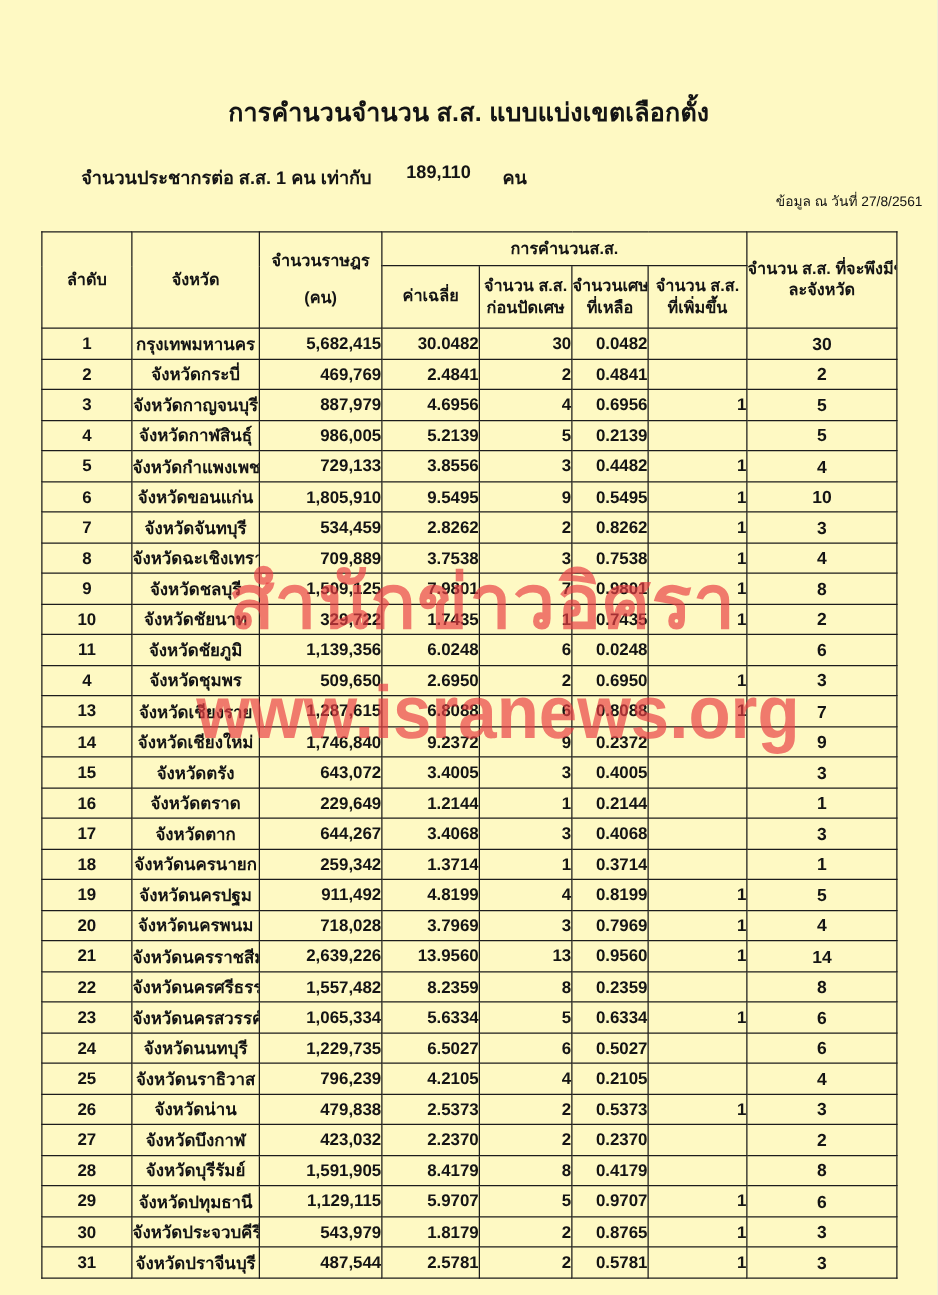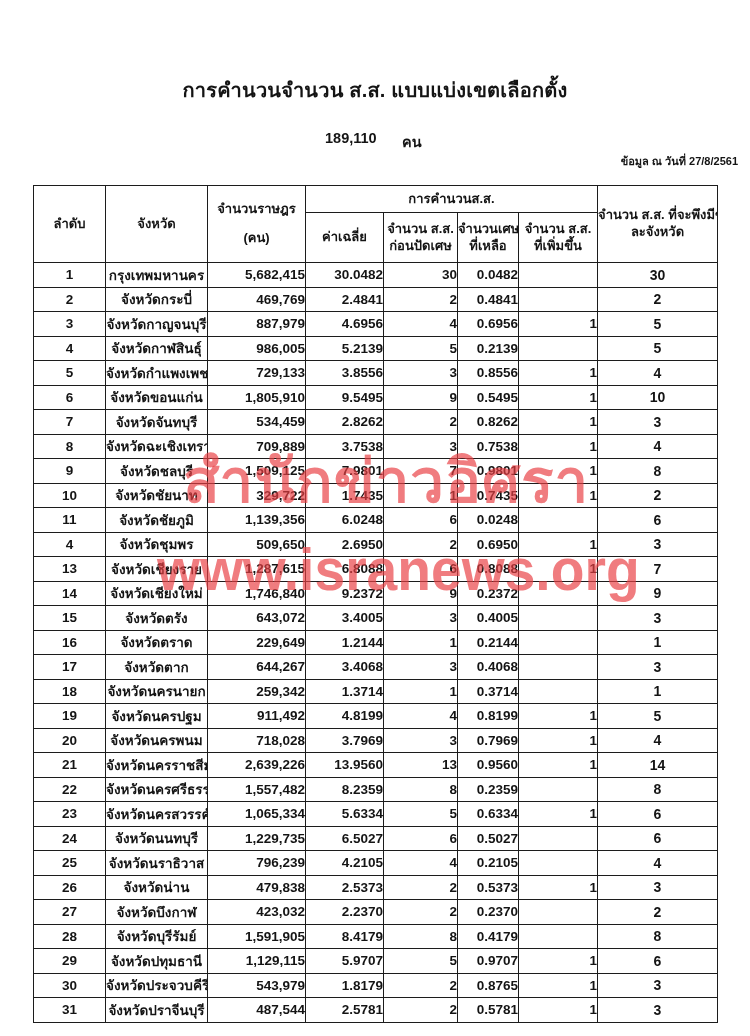--- a/index.html
+++ b/index.html
@@ -1,37 +1,37 @@
 <!DOCTYPE html>
 <html><head>
 <meta charset="utf-8">
 <style>
   html,body{margin:0;padding:0;background:#e8e8e8;}
   .page{
     position:relative;
     width:750px;height:1036px;
-    background:#ffffff;
+    background:#fef9c3;
     font-family:"Liberation Sans","DejaVu Sans",sans-serif;
     color:#141414;
     overflow:hidden;
   }
   .title{
     position:absolute;left:0;top:74px;width:750px;
     text-align:center;font-size:20px;font-weight:bold;
     letter-spacing:.2px;
   }
   .subtitle{
     position:absolute;left:65px;top:130px;width:620px;
     font-size:14.5px;font-weight:bold;
   }
   .subtitle .val{position:absolute;left:260px;top:0;}
   .subtitle .unit{position:absolute;left:337px;top:0;}
   .datenote{
     position:absolute;right:12px;top:152px;
-    font-size:11px;font-weight:bold;
+    font-size:11px;font-weight:normal;
   }
   table.mp{
     position:absolute;left:33px;top:185px;
     width:684px;
     border-collapse:collapse;table-layout:fixed;
     font-size:13.5px;font-weight:bold;
   }
   table.mp th,table.mp td{
     border:1.5px solid #1c1c1c;
     padding:0;overflow:hidden;white-space:nowrap;
@@ -58,20 +58,21 @@
        transform:scaleX(0.92);transform-origin:left top;}
 </style>
 </head>
 <body>
 
 <div class="page">
 
   <div class="title">การคำนวนจำนวน ส.ส. แบบแบ่งเขตเลือกตั้ง</div>
 
   <div class="subtitle">
+    <span>จำนวนประชากรต่อ ส.ส. 1 คน เท่ากับ</span>
     <span class="val">189,110</span>
     <span class="unit">คน</span>
   </div>
 
   <div class="datenote">ข้อมูล ณ วันที่ 27/8/2561</div>
 
   <table class="mp">
     <colgroup>
       <col style="width:72px">
         <col style="width:102px">
@@ -152,21 +153,21 @@
           <td class="c5">0.2139</td>
           <td class="c6"></td>
           <td class="c7">5</td>
         </tr>
         <tr>
           <td class="c0">5</td>
           <td class="c1">จังหวัดกำแพงเพชร</td>
           <td class="c2">729,133</td>
           <td class="c3">3.8556</td>
           <td class="c4">3</td>
-          <td class="c5">0.8556</td>
+          <td class="c5">0.4482</td>
           <td class="c6">1</td>
           <td class="c7">4</td>
         </tr>
         <tr>
           <td class="c0">6</td>
           <td class="c1">จังหวัดขอนแก่น</td>
           <td class="c2">1,805,910</td>
           <td class="c3">9.5495</td>
           <td class="c4">9</td>
           <td class="c5">0.5495</td>

